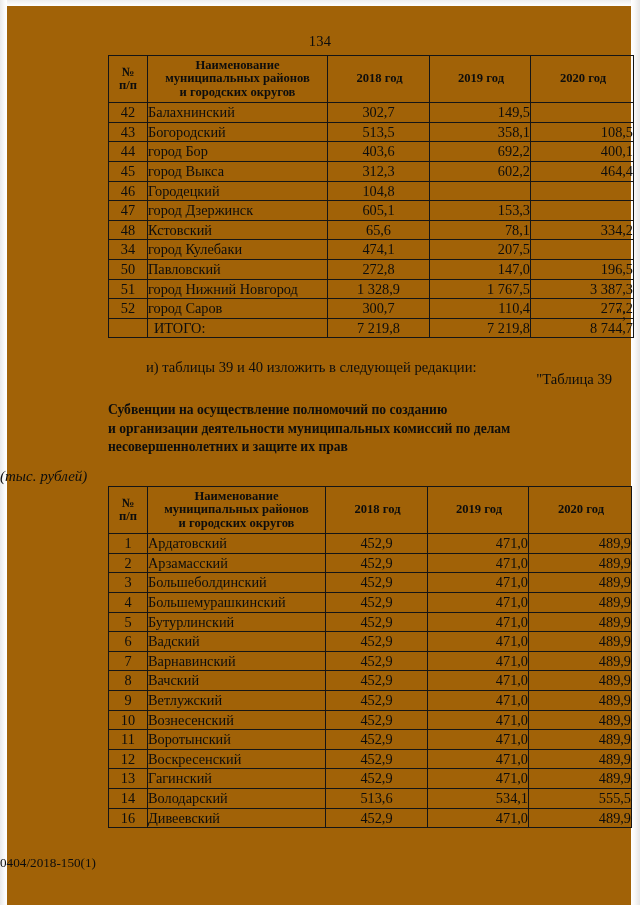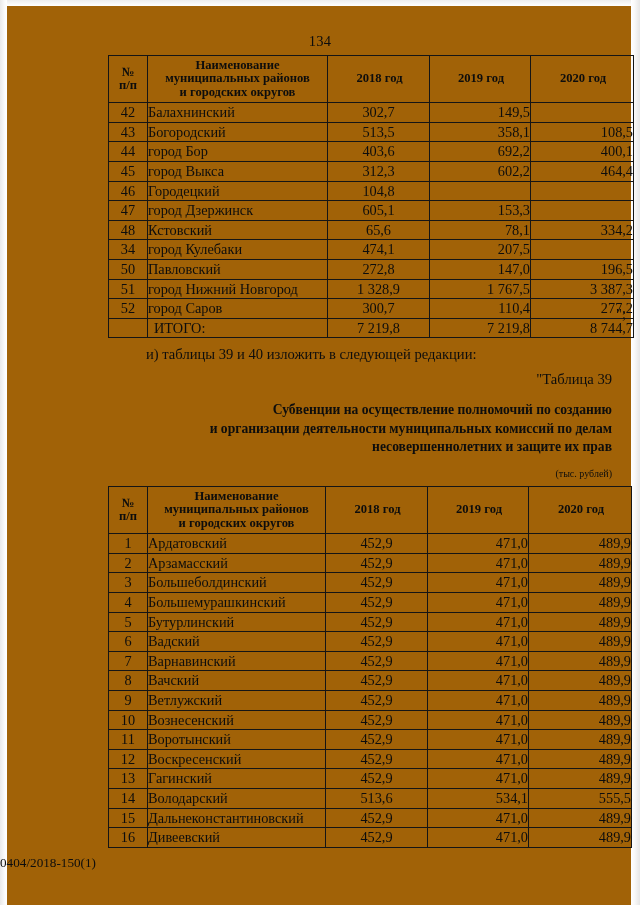--- a/index.html
+++ b/index.html
@@ -96,48 +96,48 @@
     position: absolute;
     left: 616px;
     top: 306px;
     font-size: 14.5px;
   }
 
   
   .para-clause {
     position: absolute;
     left: 146px;
-    top: 346px;
+    top: 359px;
     font-size: 14.6px;
   }
   .table-label {
     position: absolute;
     left: 0;
     top: 371px;
     width: 612px;
     text-align: right;
     font-size: 14.6px;
   }
   .block-title {
     position: absolute;
     left: 108px;
     top: 401px;
     width: 504px;
-    text-align: right;
+    text-align: left;
     font-weight: bold;
     font-size: 13.6px;
     line-height: 18.6px;
   }
   .units-label {
     position: absolute;
     left: 0;
     top: 468px;
     width: 612px;
-    text-align: right;
-    font-size: 10px;
+    font-size: 15px;
+    font-style: italic;
   }
   .doc-footer {
     position: absolute;
     left: 0;
     top: 855px;
     width: 624px;
     text-align: left;
     font-size: 13.2px;
   }
 </style>
@@ -380,27 +380,20 @@
           <td class="c-y3">489,9</td>
         </tr>
         <tr>
           <td class="c-num">14</td>
           <td class="c-name">Володарский</td>
           <td class="c-y1">513,6</td>
           <td class="c-y2">534,1</td>
           <td class="c-y3">555,5</td>
         </tr>
         <tr>
-          <td class="c-num">15</td>
-          <td class="c-name">Дальнеконстантиновский</td>
-          <td class="c-y1">452,9</td>
-          <td class="c-y2">471,0</td>
-          <td class="c-y3">489,9</td>
-        </tr>
-        <tr>
           <td class="c-num">16</td>
           <td class="c-name">Дивеевский</td>
           <td class="c-y1">452,9</td>
           <td class="c-y2">471,0</td>
           <td class="c-y3">489,9</td>
         </tr>
       </tbody>
   </table>
 
   <div class="doc-footer">0404/2018-150(1)</div>

